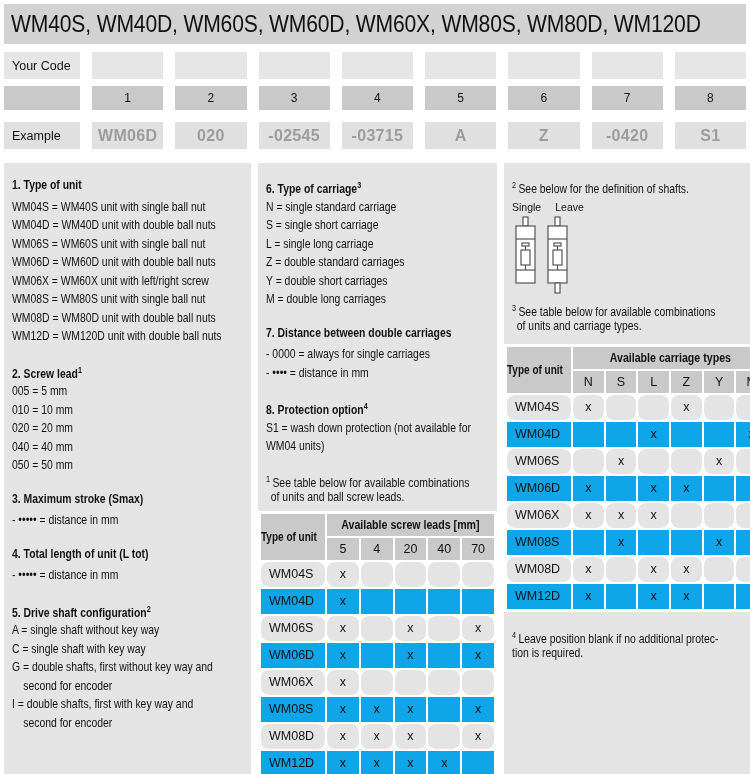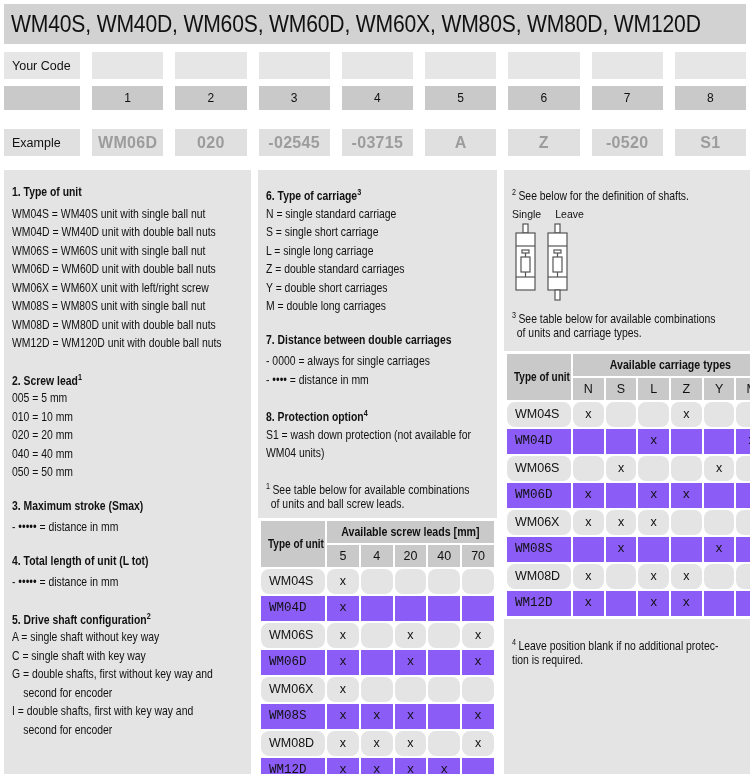--- a/index.html
+++ b/index.html
@@ -12,21 +12,21 @@
   .titlebar .tx { display:inline-block; transform:scaleX(0.88); transform-origin:0 50%;
                   white-space:nowrap; font-size:24px; font-weight:normal; letter-spacing:-0.2px; padding-left:8px; }
 
   
   .coderow { display:grid; grid-template-columns:76px repeat(8,1fr); gap:12px; }
   .coderow .c { display:flex; align-items:center; justify-content:center; }
   .row-yourcode { margin-top:8px; }
   .row-yourcode .c { height:27px; background:#e6e6e6; }
   .row-nums { margin-top:7px; }
   .row-nums .c { height:24px; background:#c9c9c9; font-size:12px; }
-  .row-example { margin-top:19px; }
+  .row-example { margin-top:12px; }
   .row-example .c { height:27px; background:#e0e0e0; }
   .rowlabel { justify-content:flex-start !important; padding-left:8px; font-size:12.5px; }
   .exval { font-weight:bold; font-size:16px; color:#9c9c9c; letter-spacing:0.3px; }
 
   
   .panels { display:flex; gap:7px; margin-top:14px; height:613px; }
   .panel { background:#e4e4e4; box-sizing:border-box; padding-top:13px; }
   .panel-left { width:247px; }
   .panel-mid { width:239px; }
   .panel-right { flex:1; }
@@ -46,28 +46,28 @@
   .shafts svg { display:block; }
   .shafts .o { fill:#ffffff; stroke:#555; stroke-width:1.2; }
   .shafts .l { stroke:#555; stroke-width:1.2; }
 
   
   .dtable { margin-top:4px; background:#ffffff; padding:3px; display:grid; gap:2px; box-sizing:border-box; width:100%; }
   .dtable.screw { grid-template-columns:64px repeat(5,1fr); grid-template-rows:22px 22px; grid-auto-rows:25px; }
   .dtable.carr  { grid-template-columns:64px repeat(6,1fr); grid-template-rows:22px 22px; grid-auto-rows:25px; }
   .cell { background:#e4e4e4; display:flex; align-items:center; justify-content:center; font-size:12.5px; }
   .cell.hdr { background:#c9c9c9; }
-  .corner { grid-row:1/3; grid-column:1; justify-content:flex-start; padding-left:7px; font-weight:bold; }
+  .corner { grid-row:1/3; grid-column:1; justify-content:flex-start; font-weight:bold; }
   .spanh { grid-row:1; font-weight:bold; }
   .screw .spanh { grid-column:2/7; }
   .carr .spanh { grid-column:2/8; }
   .cnd { display:inline-block; transform:scaleX(0.8); transform-origin:0 50%; white-space:nowrap; }
   .cndC { display:inline-block; transform:scaleX(0.85); transform-origin:50% 50%; white-space:nowrap; }
   .cell.unit { justify-content:flex-start; padding-left:8px; }
-  .cell.dk { background:#8b5cf6;font-family:Liberation Mono, monospace; }
+  .cell.dk { background:#0ea5e9; }
   .cell.lt { background:#e4e4e4;border-radius:8px; }
   .mt-screw { margin-top:4px; }
   .mt-carr { margin-top:8px; }
   .fn1 { margin-top:14px; }
   .fn4 { margin-top:14px; }
   .fn3 { margin-top:4px; }
 
   .bottomline { width:750px; height:3px; background:#1a1a1a; margin-top:0; }
 </style>
 </head>
@@ -104,21 +104,21 @@
   </div>
 
   <div class="coderow row-example">
     <div class="c rowlabel">Example</div>
     <div class="c exval">WM06D</div>
     <div class="c exval">020</div>
     <div class="c exval">-02545</div>
     <div class="c exval">-03715</div>
     <div class="c exval">A</div>
     <div class="c exval">Z</div>
-    <div class="c exval">-0520</div>
+    <div class="c exval">-0420</div>
     <div class="c exval">S1</div>
   </div>
 
   <div class="panels">
 
     <div class="panel panel-left">
       <div class="ln hd hd0"><span class="sx">1. Type of unit</span></div>
       <div class="ln"><span class="sx">WM04S = WM40S unit with single ball nut</span></div>
       <div class="ln"><span class="sx">WM04D = WM40D unit with double ball nuts</span></div>
       <div class="ln"><span class="sx">WM06S = WM60S unit with single ball nut</span></div>

